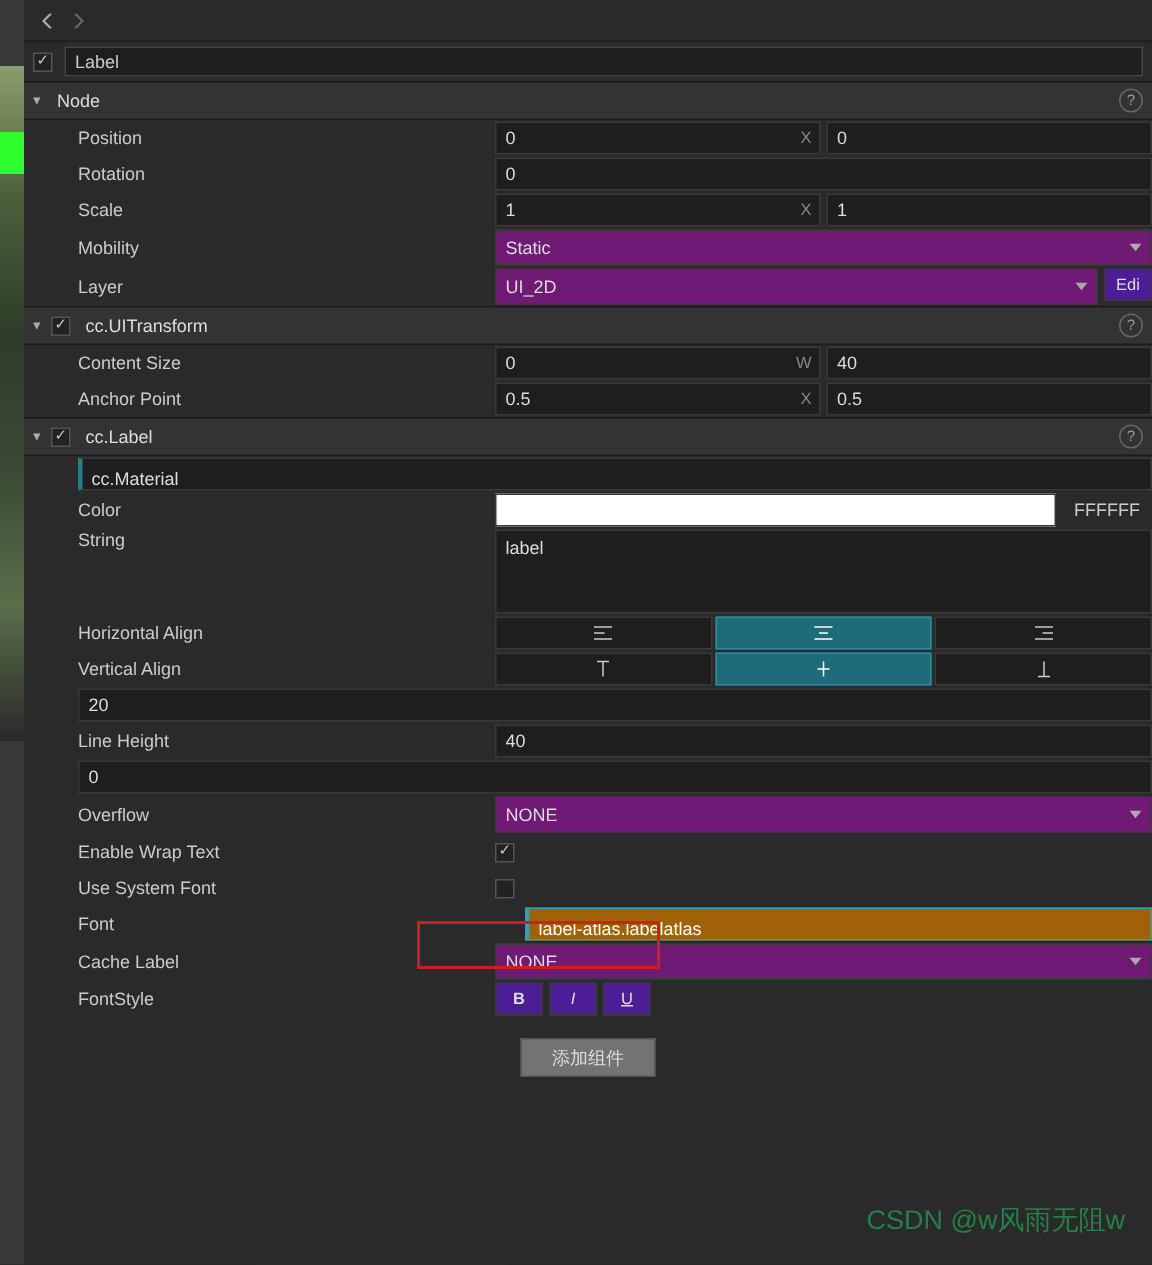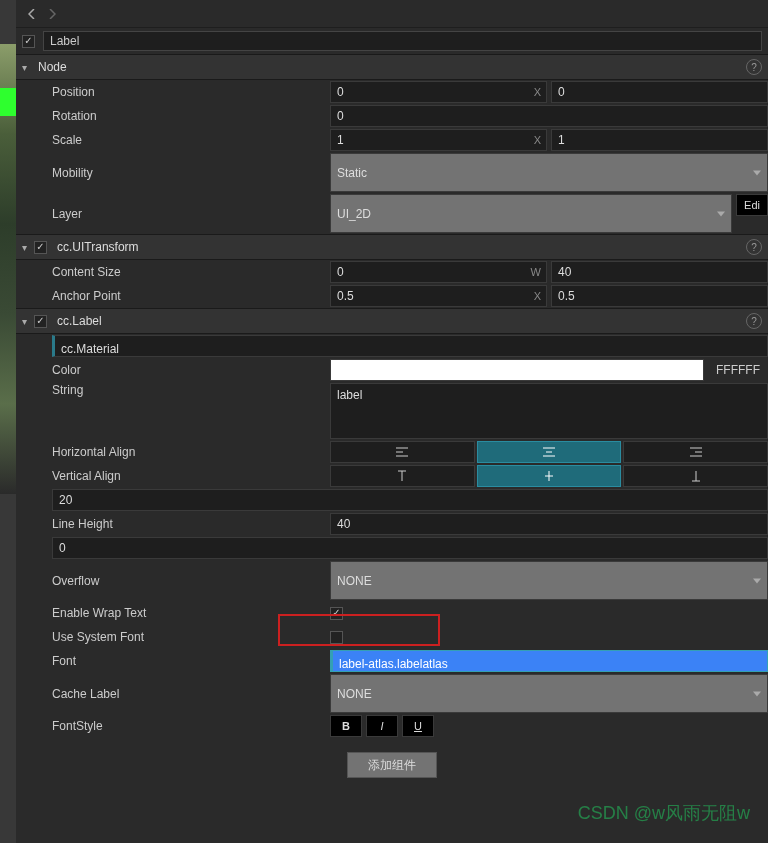--- a/index.html
+++ b/index.html
@@ -19,25 +19,25 @@
 .chev { width: 12px; color: #aaa; font-size: 10px; cursor: pointer; }
 .section-hdr .title { margin-left: 4px; color: #ddd; }
 .section-hdr .spacer { flex: 1; }
 .help-icon { width: 16px; height: 16px; border: 1px solid #666; border-radius: 50%; display: flex; align-items: center; justify-content: center; font-size: 10px; color: #999; cursor: pointer; }
 .row { display: flex; align-items: center; min-height: 24px; padding: 1px 0 1px 36px; }
 .row .lbl { width: 278px; color: #ccc; }
 .row .val { flex: 1; display: flex; gap: 4px; align-items: stretch; }
 .inp { flex: 1; height: 22px; background: #1e1e1e; border: 1px solid #3a3a3a; color: #ddd; padding: 0 6px; font-size: 12px; }
 .inp-wrap { flex: 1; position: relative; display: flex; }
 .inp-suffix { position: absolute; right: 6px; top: 50%; transform: translateY(-50%); color: #888; font-size: 11px; }
-.sel { flex: 1; height: 39px; background: #737373; border: 1px solid #3a3a3a; color: #ddd; padding: 0 6px; font-size: 12px; position: relative; display: flex; align-items: center; }
+.sel { flex: 1; height: 24px; background: #701a75; border: 1px solid #3a3a3a; color: #ddd; padding: 0 6px; font-size: 12px; position: relative; display: flex; align-items: center; }
 .sel::after { content: ""; position: absolute; right: 6px; top: 50%; width: 0; height: 0; border-left: 4px solid transparent; border-right: 4px solid transparent; border-top: 5px solid #aaa; transform: translateY(-50%); }
-.small-btn { width: 32px; height: 22px; background: #000000; border: 1px solid #3a3a3a; color: #ddd; display: flex; align-items: center; justify-content: center; font-size: 11px; cursor: pointer; }
+.small-btn { width: 32px; height: 22px; background: #4c1d95; border: 1px solid #3a3a3a; color: #ddd; display: flex; align-items: center; justify-content: center; font-size: 11px; cursor: pointer; }
 .asset { flex: 1; height: 22px; background: #1e1e1e; border: 1px solid #3a3a3a; border-left: 3px solid #2a7a8a; color: #ddd; padding: 0 6px; font-size: 12px; display: flex; align-items: flex-end; }
-.asset.sel-on { background: #3b82f6; border-color: #34a0b4; color: #fff; }
+.asset.sel-on { background: #a16207; border-color: #34a0b4; color: #fff; margin-left: 20px; }
 .color-swatch { flex: 1; height: 22px; background: #fff; border: 1px solid #3a3a3a; }
 .color-hex { width: 60px; color: #ccc; padding: 0 4px; display: flex; align-items: center; justify-content: center; }
 .ta { flex: 1; height: 56px; background: #1e1e1e; border: 1px solid #3a3a3a; color: #ddd; padding: 4px 6px; font-size: 12px; resize: none; }
 .seg { flex: 1; display: flex; gap: 2px; }
 .seg-btn { flex: 1; height: 22px; background: #1e1e1e; border: 1px solid #3a3a3a; display: flex; align-items: center; justify-content: center; cursor: pointer; color: #ccc; font-size: 12px; }
 .seg-btn.on { background: #1f6b7a; border-color: #2a8ca0; }
 .red-box { position: absolute; border: 2px solid #cc2020; pointer-events: none; }
 .add-btn { margin: 14px auto 0; width: 90px; height: 26px; background: #737373; border: 1px solid #555; color: #ddd; display: flex; align-items: center; justify-content: center; cursor: pointer; font-size: 12px; }
 .watermark { position: absolute; right: 18px; bottom: 18px; color: #22c55e; font-size: 18px; opacity: 0.55; pointer-events: none; }
 svg { display: block; }

